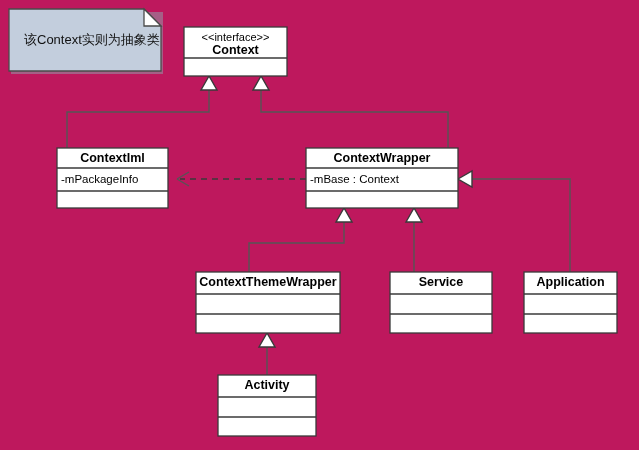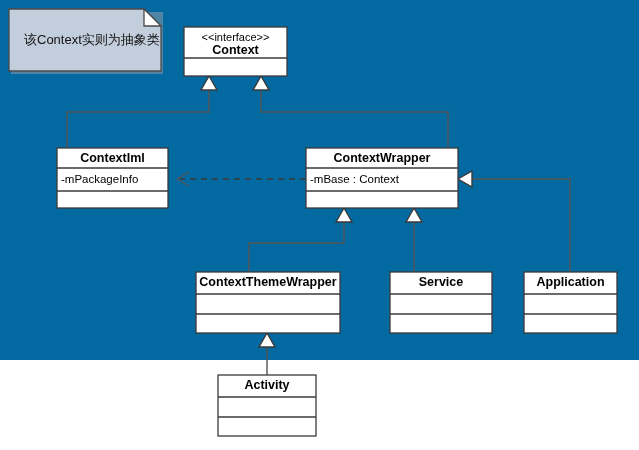--- a/index.html
+++ b/index.html
@@ -9,22 +9,22 @@
   }
   body {
     width: 639px;
     height: 450px;
     font-family: "Liberation Sans", sans-serif;
     overflow: hidden;
   }
   #diagram-root {
     position: relative;
     width: 639px;
-    height: 360px;
-    background: #0369a1;
+    height: 450px;
+    background: #be185d;
   }
   svg.diagram {
     display: block;
     width: 639px;
     height: 450px;
   }
   .cls-box-rect {
     fill: #ffffff;
     stroke: #3a3a3a;
     stroke-width: 1.3;

